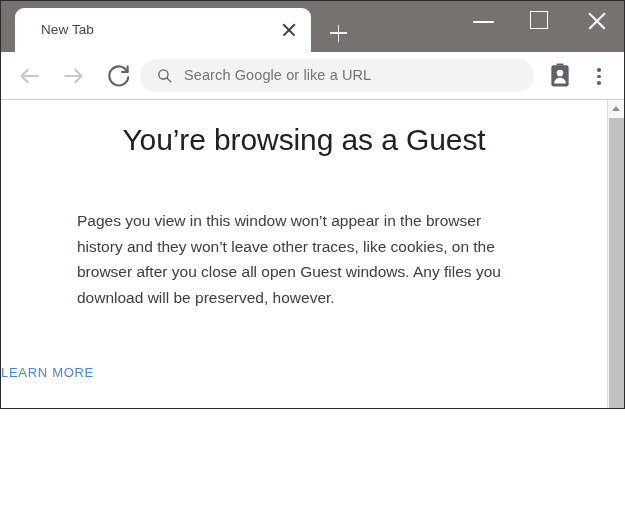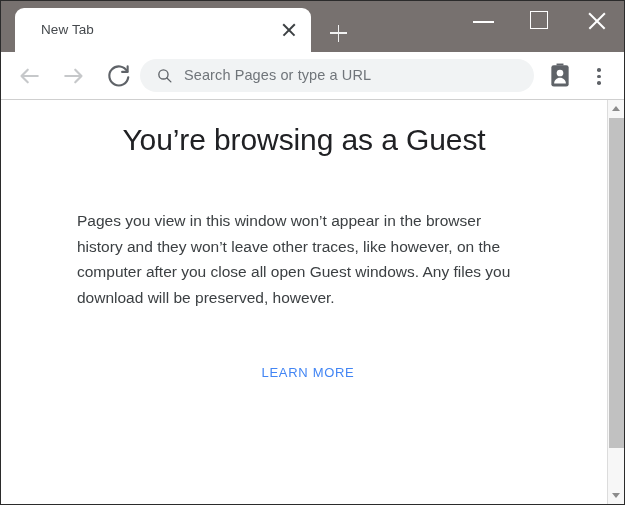--- a/index.html
+++ b/index.html
@@ -11,21 +11,21 @@
     width: 625px;
     height: 505px;
     overflow: hidden;
     font-family: "Liberation Sans", sans-serif;
     -webkit-font-smoothing: antialiased;
   }
 
   #window {
     position: relative;
     width: 625px;
-    height: 505px;
+    height: 409px;
     box-sizing: border-box;
     border: 1px solid #2b2b2b;
     background: #737373;
     overflow: hidden;
   }
 
   
   #titlebar {
     position: relative;
     height: 51px;
@@ -248,22 +248,21 @@
     line-height: 25.5px;
     color: #3c4043;
     text-align: left;
   }
 
   #learn-more {
     position: absolute;
     left: 0;
     right: 17px;
     top: 263px;
-    text-align: center;
-    padding-left: 8px;
+    text-align: left;
   }
   #learn-more-link {
     font-size: 13px;
     color: #4285f4;
     letter-spacing: 0.7px;
     text-decoration: none;
     font-weight: 500;
     cursor: pointer;
   }
 
@@ -359,21 +358,21 @@
         <path d="M18.6 8.4A7.6 7.6 0 1 0 19.4 13" fill="none" stroke="#5f6368" stroke-width="1.7" stroke-linecap="round"></path>
         <path d="M18.9 4.3v4.4h-4.4" fill="none" stroke="#5f6368" stroke-width="1.7" stroke-linecap="round" stroke-linejoin="round"></path>
       </svg>
     </div>
 
     <div id="omnibox">
       <svg id="omnibox-search-icon" viewBox="0 0 24 24">
         <circle cx="10.5" cy="10.5" r="6.5" fill="none" stroke="#5f6368" stroke-width="1.9"></circle>
         <path d="M15.4 15.4L21 21" stroke="#5f6368" stroke-width="1.9" stroke-linecap="round"></path>
       </svg>
-      <span id="omnibox-placeholder">Search Pages or type a URL</span>
+      <span id="omnibox-placeholder">Search Google or like a URL</span>
     </div>
 
     <div id="profile-btn">
       <svg width="28" height="30" viewBox="0 0 24 26">
         <path d="M9 2.2h6v1.6H9z" fill="#5f6368"></path>
         <rect x="4.5" y="3.6" width="15" height="18.6" rx="2.1" fill="#5f6368"></rect>
         <circle cx="12" cy="10.4" r="2.9" fill="#ffffff"></circle>
         <path d="M6.9 19.6c0-2.9 2.3-5 5.1-5s5.1 2.1 5.1 5z" fill="#ffffff"></path>
       </svg>
     </div>
@@ -382,21 +381,21 @@
       <span class="dot d1"></span>
       <span class="dot d2"></span>
       <span class="dot d3"></span>
     </div>
   </div>
 
   <div id="content">
 
     <h1 id="page-heading">You’re browsing as a Guest</h1>
 
-    <p id="page-paragraph">Pages you view in this window won’t appear in the browser history and they won’t leave other traces, like however, on the computer after you close all open Guest windows. Any files you download will be preserved, however.</p>
+    <p id="page-paragraph">Pages you view in this window won’t appear in the browser history and they won’t leave other traces, like cookies, on the browser after you close all open Guest windows. Any files you download will be preserved, however.</p>
 
     <div id="learn-more">
       <a id="learn-more-link" href="#">LEARN MORE</a>
     </div>
 
   </div>
 
   <div id="scrollbar">
     <div id="scroll-up">
       <span class="arrow"></span>

